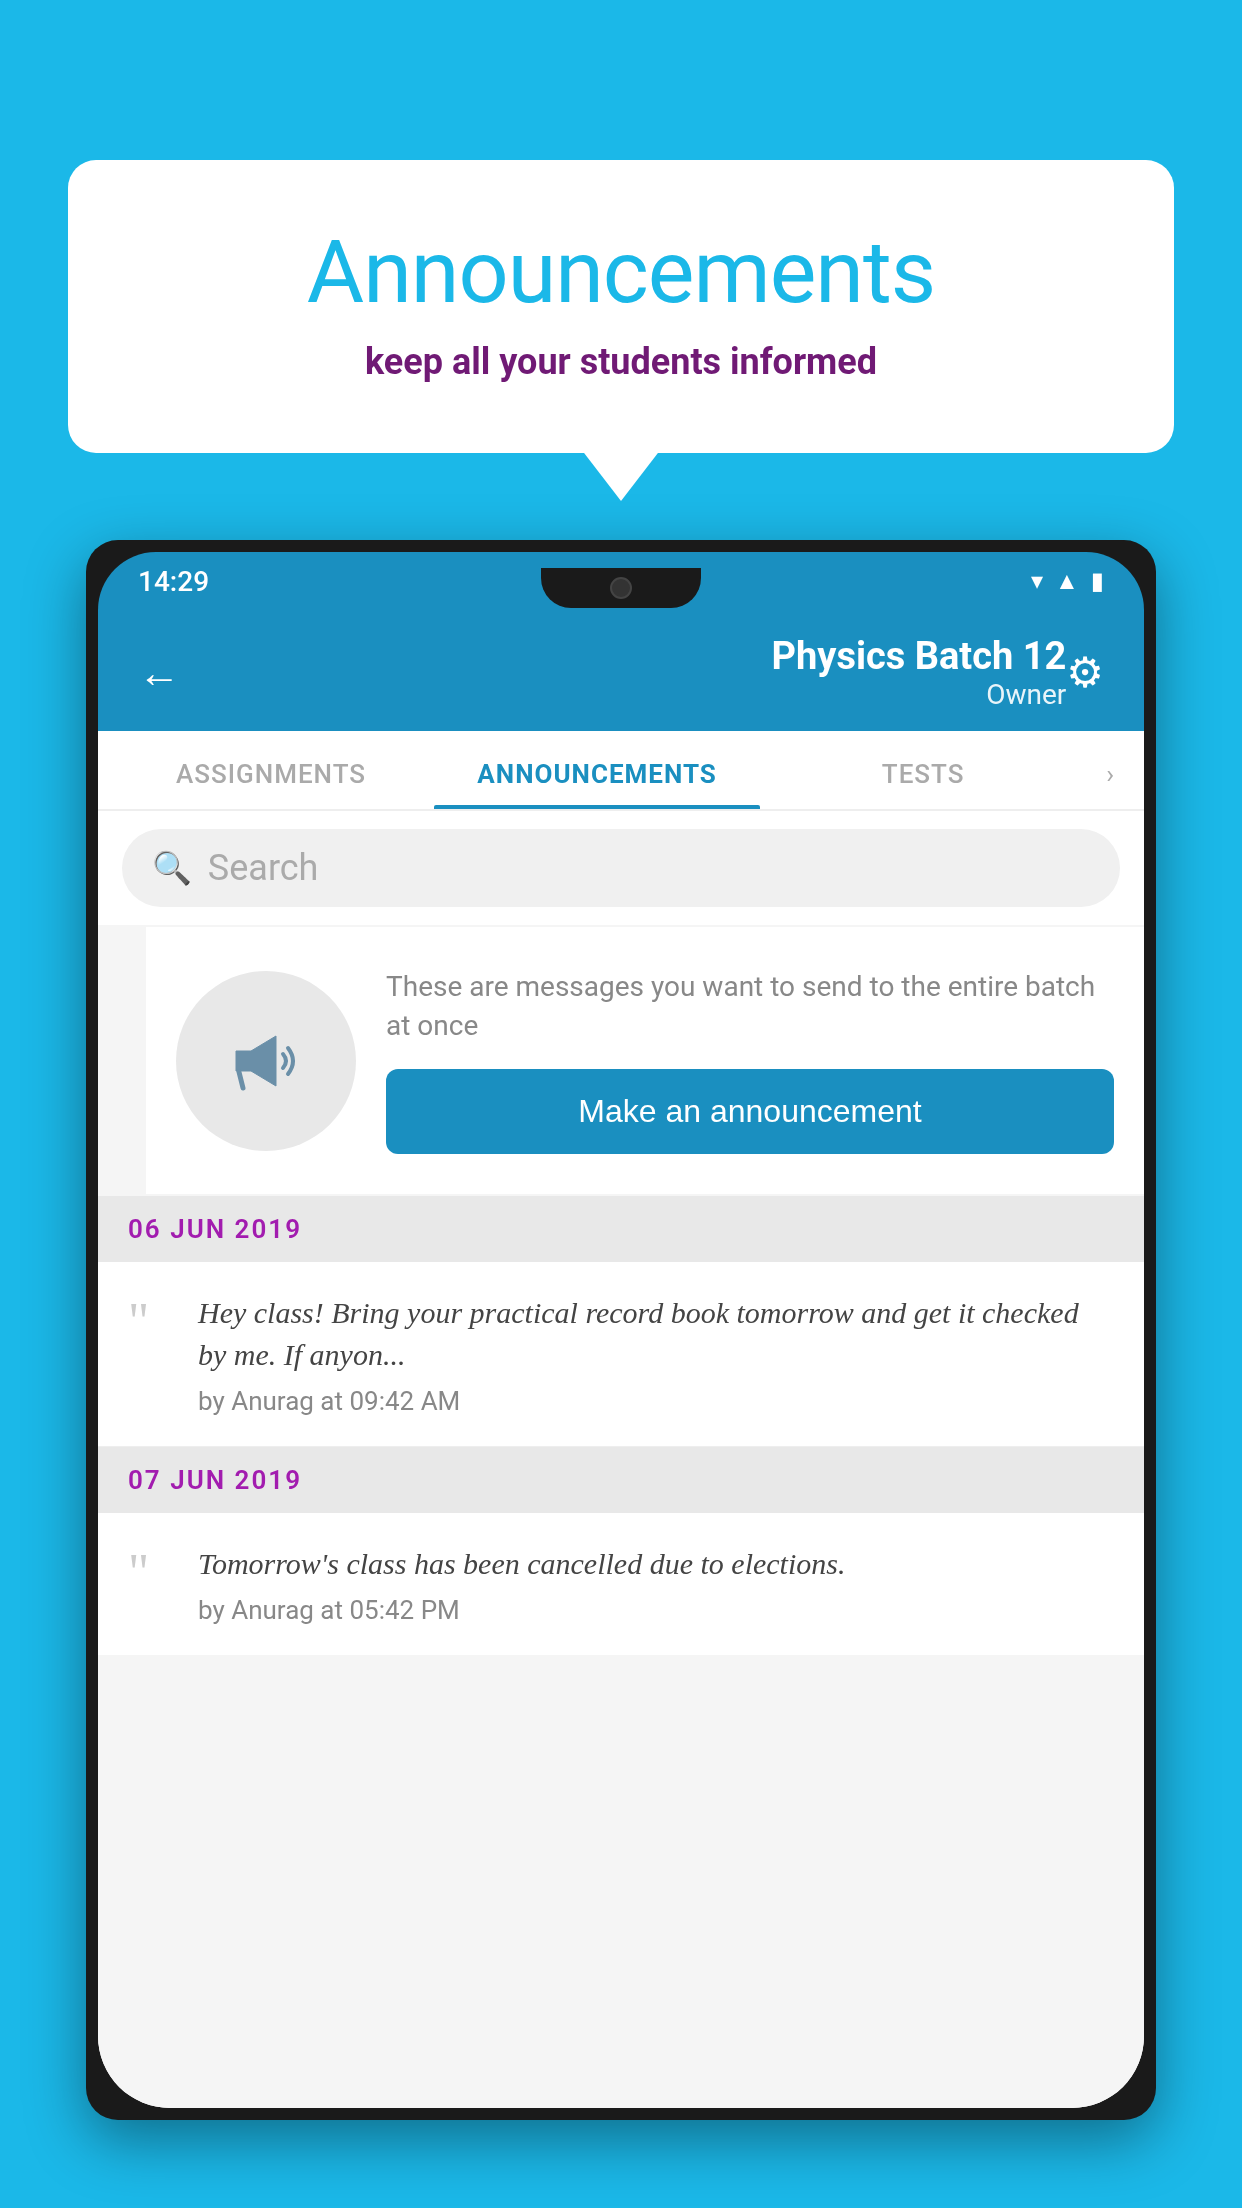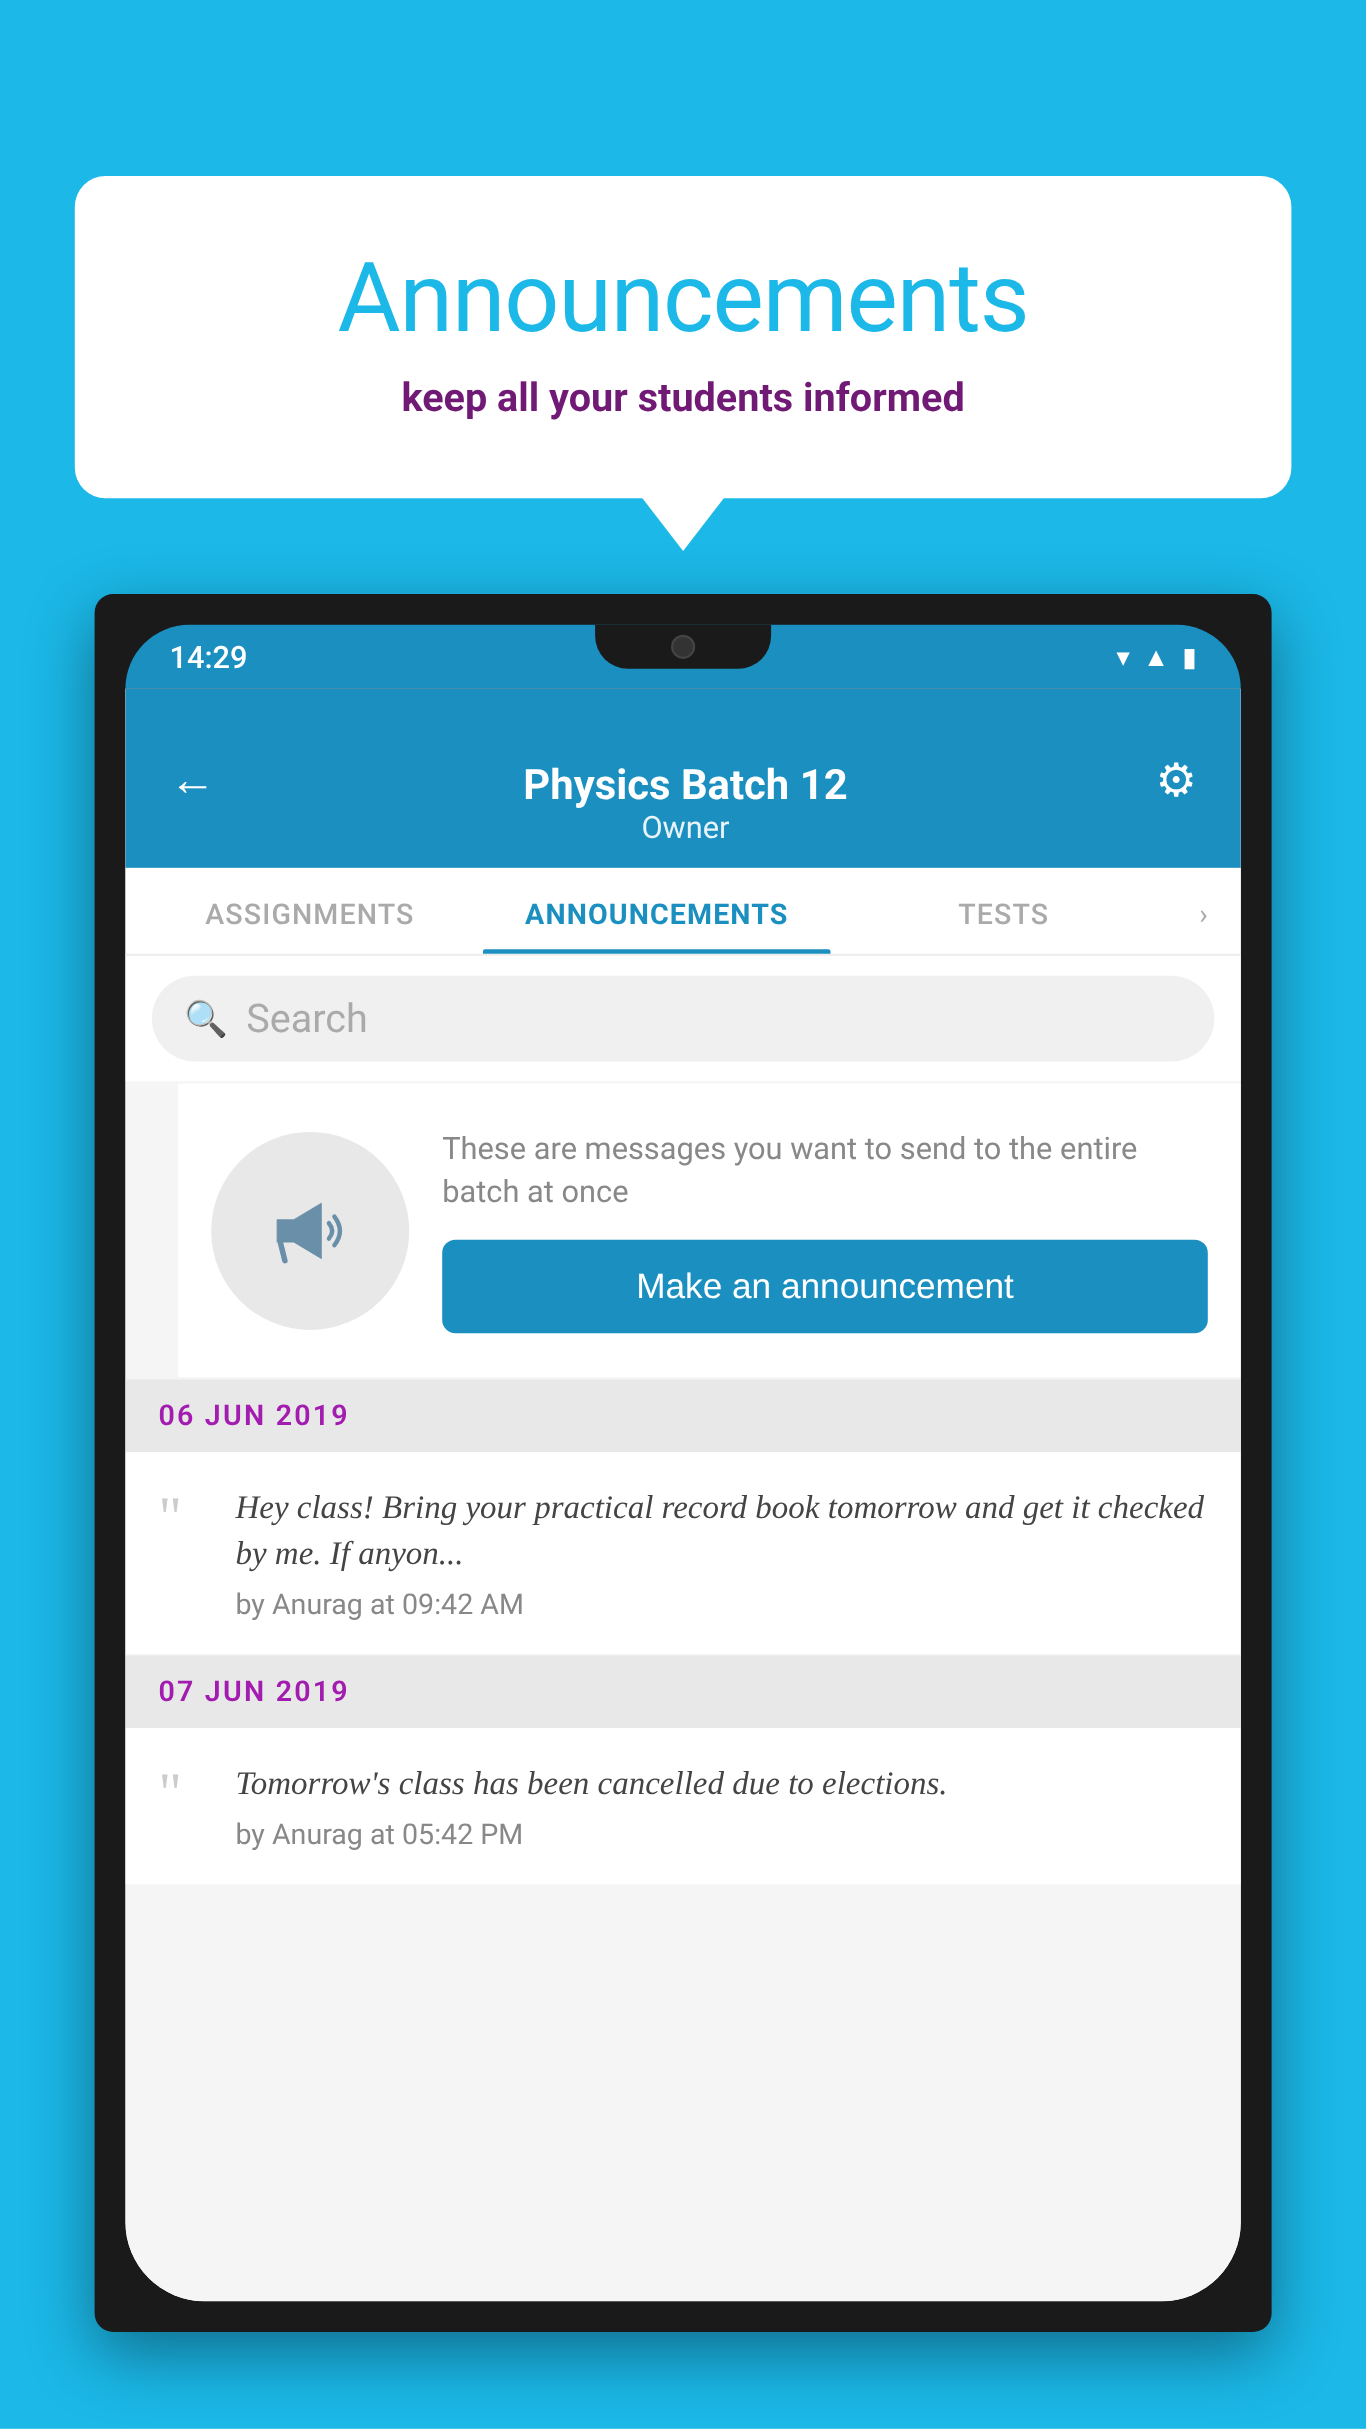--- a/index.html
+++ b/index.html
@@ -58,22 +58,22 @@
     
     .phone-wrapper {
       position: absolute;
       top: 540px;
       left: 86px;
       right: 86px;
       bottom: 0;
     }
     .phone-outer {
       background: #1a1a1a;
-      border-radius: 17px;
-      padding: 28px;
+      border-radius: 32px;
+      padding: 12px;
       width: 100%;
       height: 1580px;
       position: relative;
       box-shadow: 0 20px 60px rgba(0,0,0,0.4);
     }
     
     .phone-notch {
       position: absolute;
       top: 28px;
       left: 50%;
@@ -137,23 +137,22 @@
       display: flex;
       align-items: center;
       justify-content: space-between;
     }
     .back-btn {
       color: white;
       font-size: 42px;
       cursor: pointer;
     }
     .header-title-block {
-      text-align: center;
+      text-align: right;
       flex: 1;
-      margin-top: 42px;
     }
     .header-title {
       color: white;
       font-size: 38px;
       font-weight: 700;
     }
     .header-subtitle {
       color: rgba(255,255,255,0.9);
       font-size: 28px;
       font-weight: 400;

